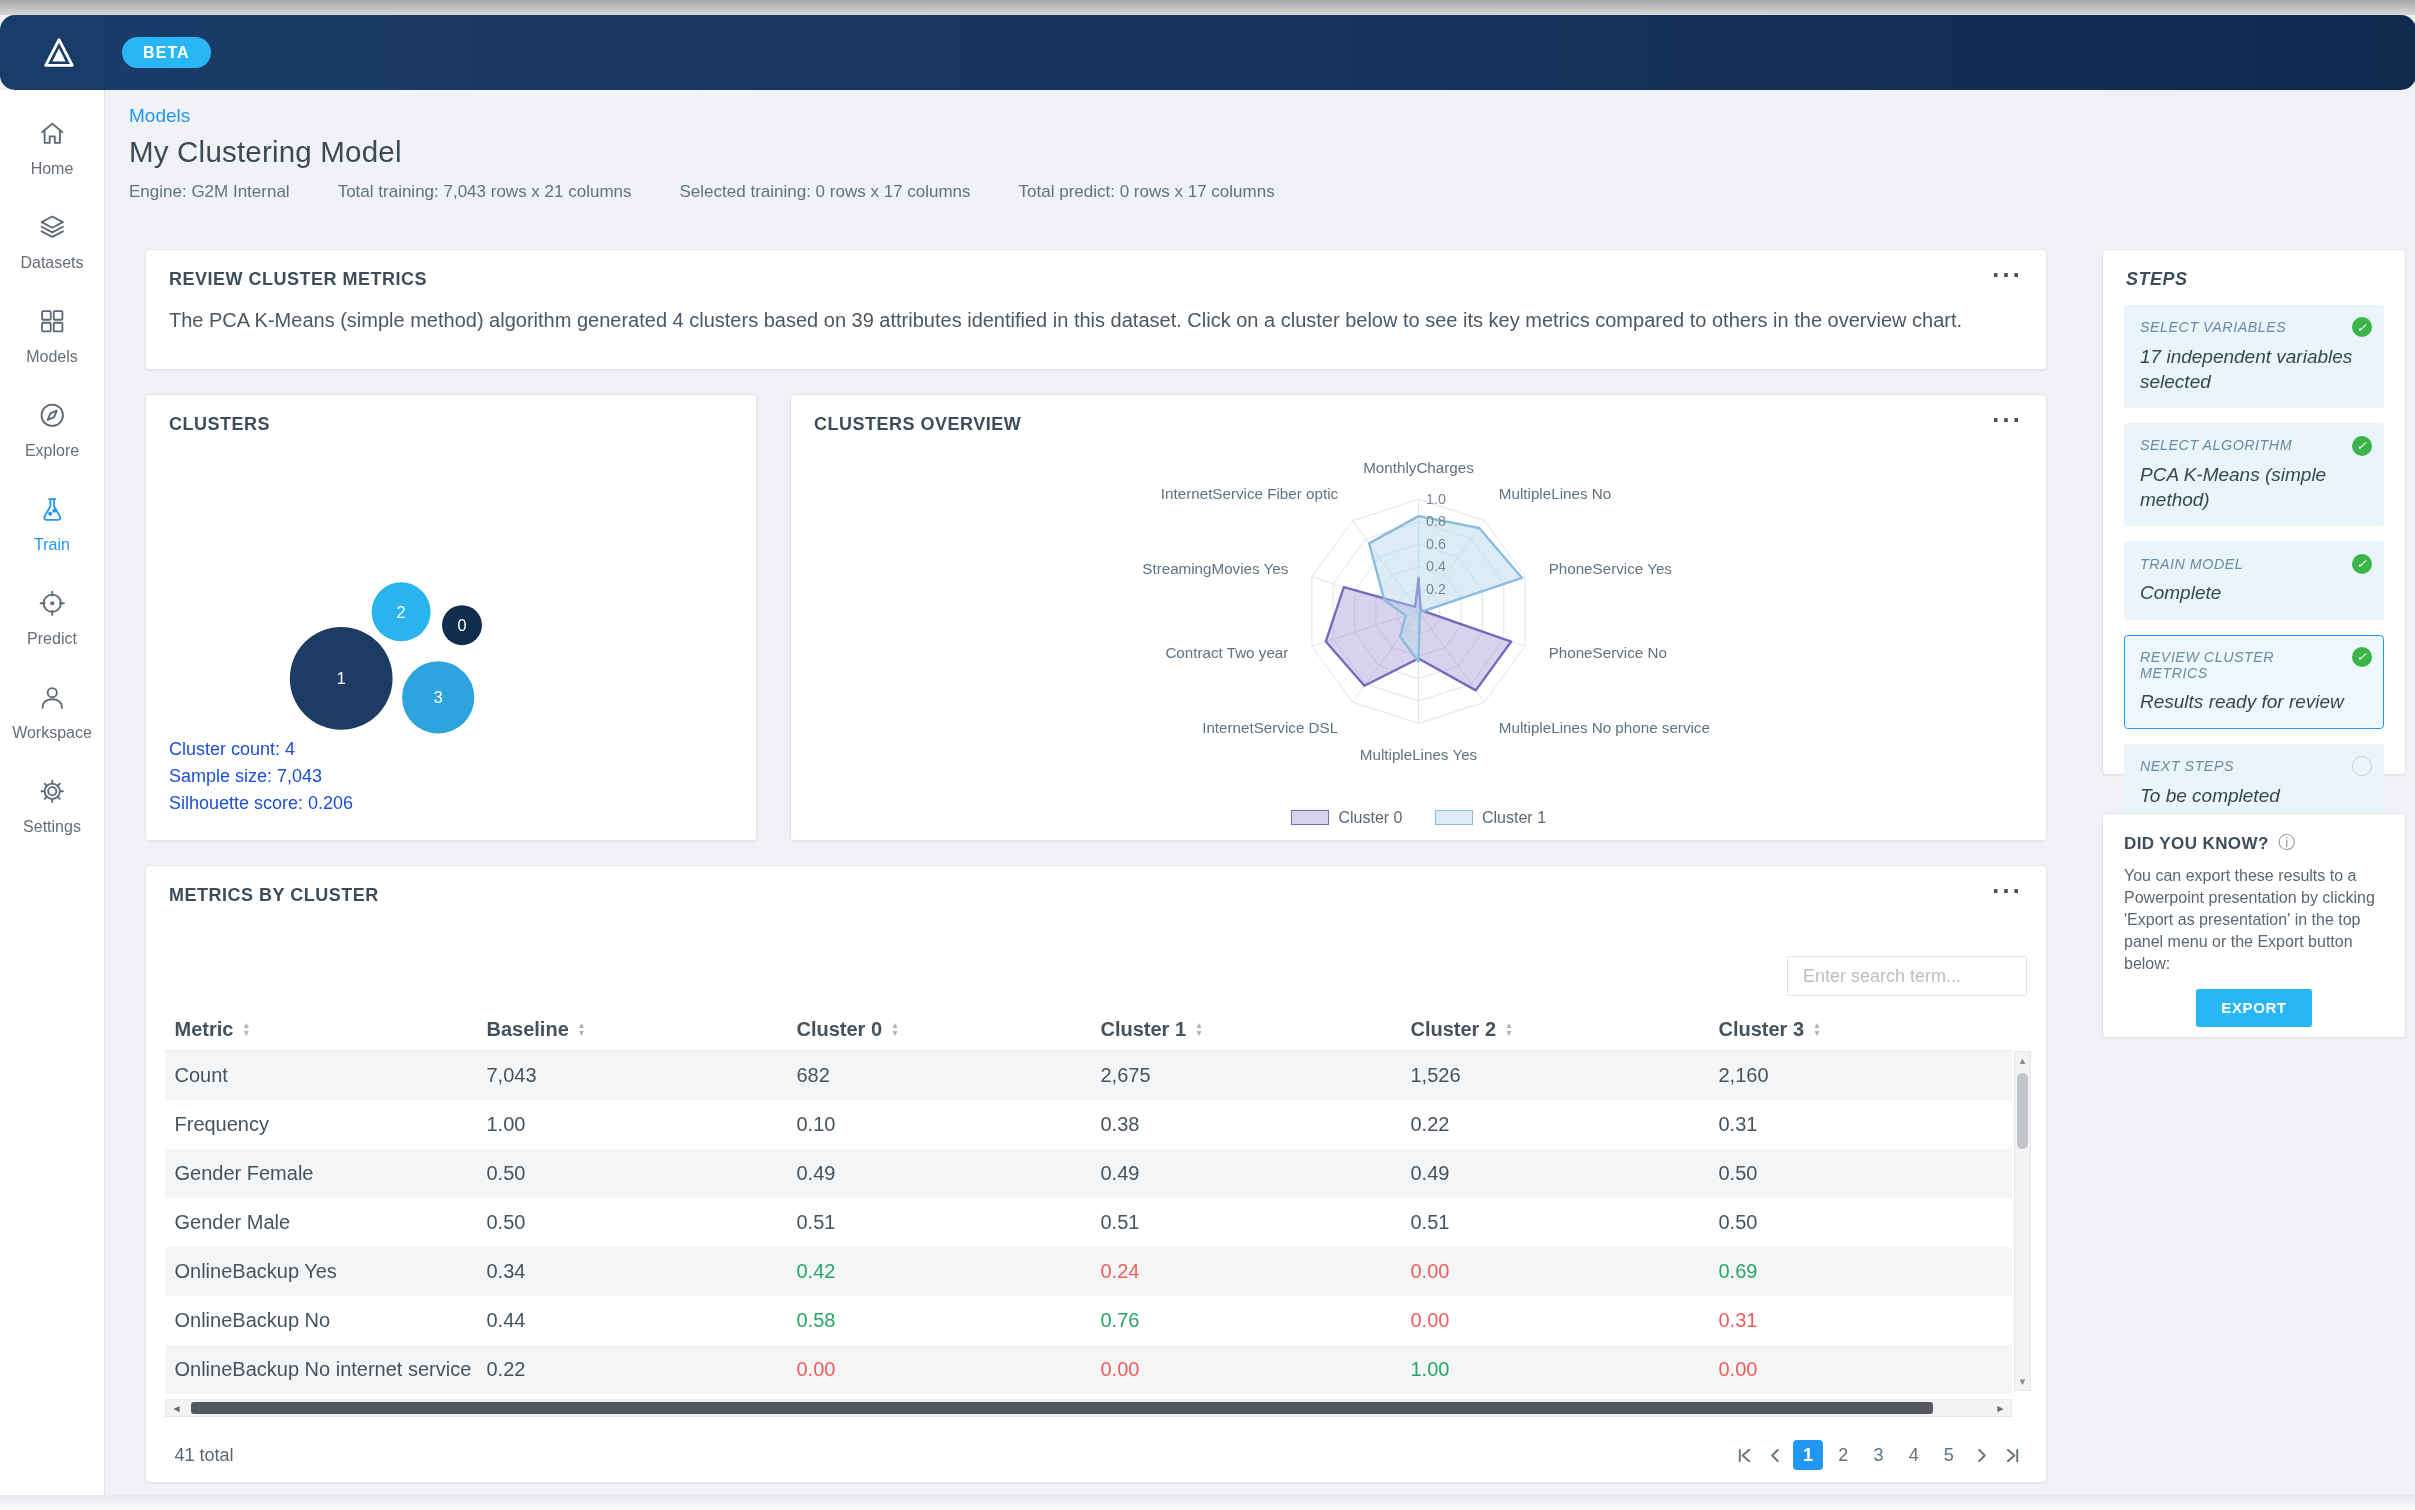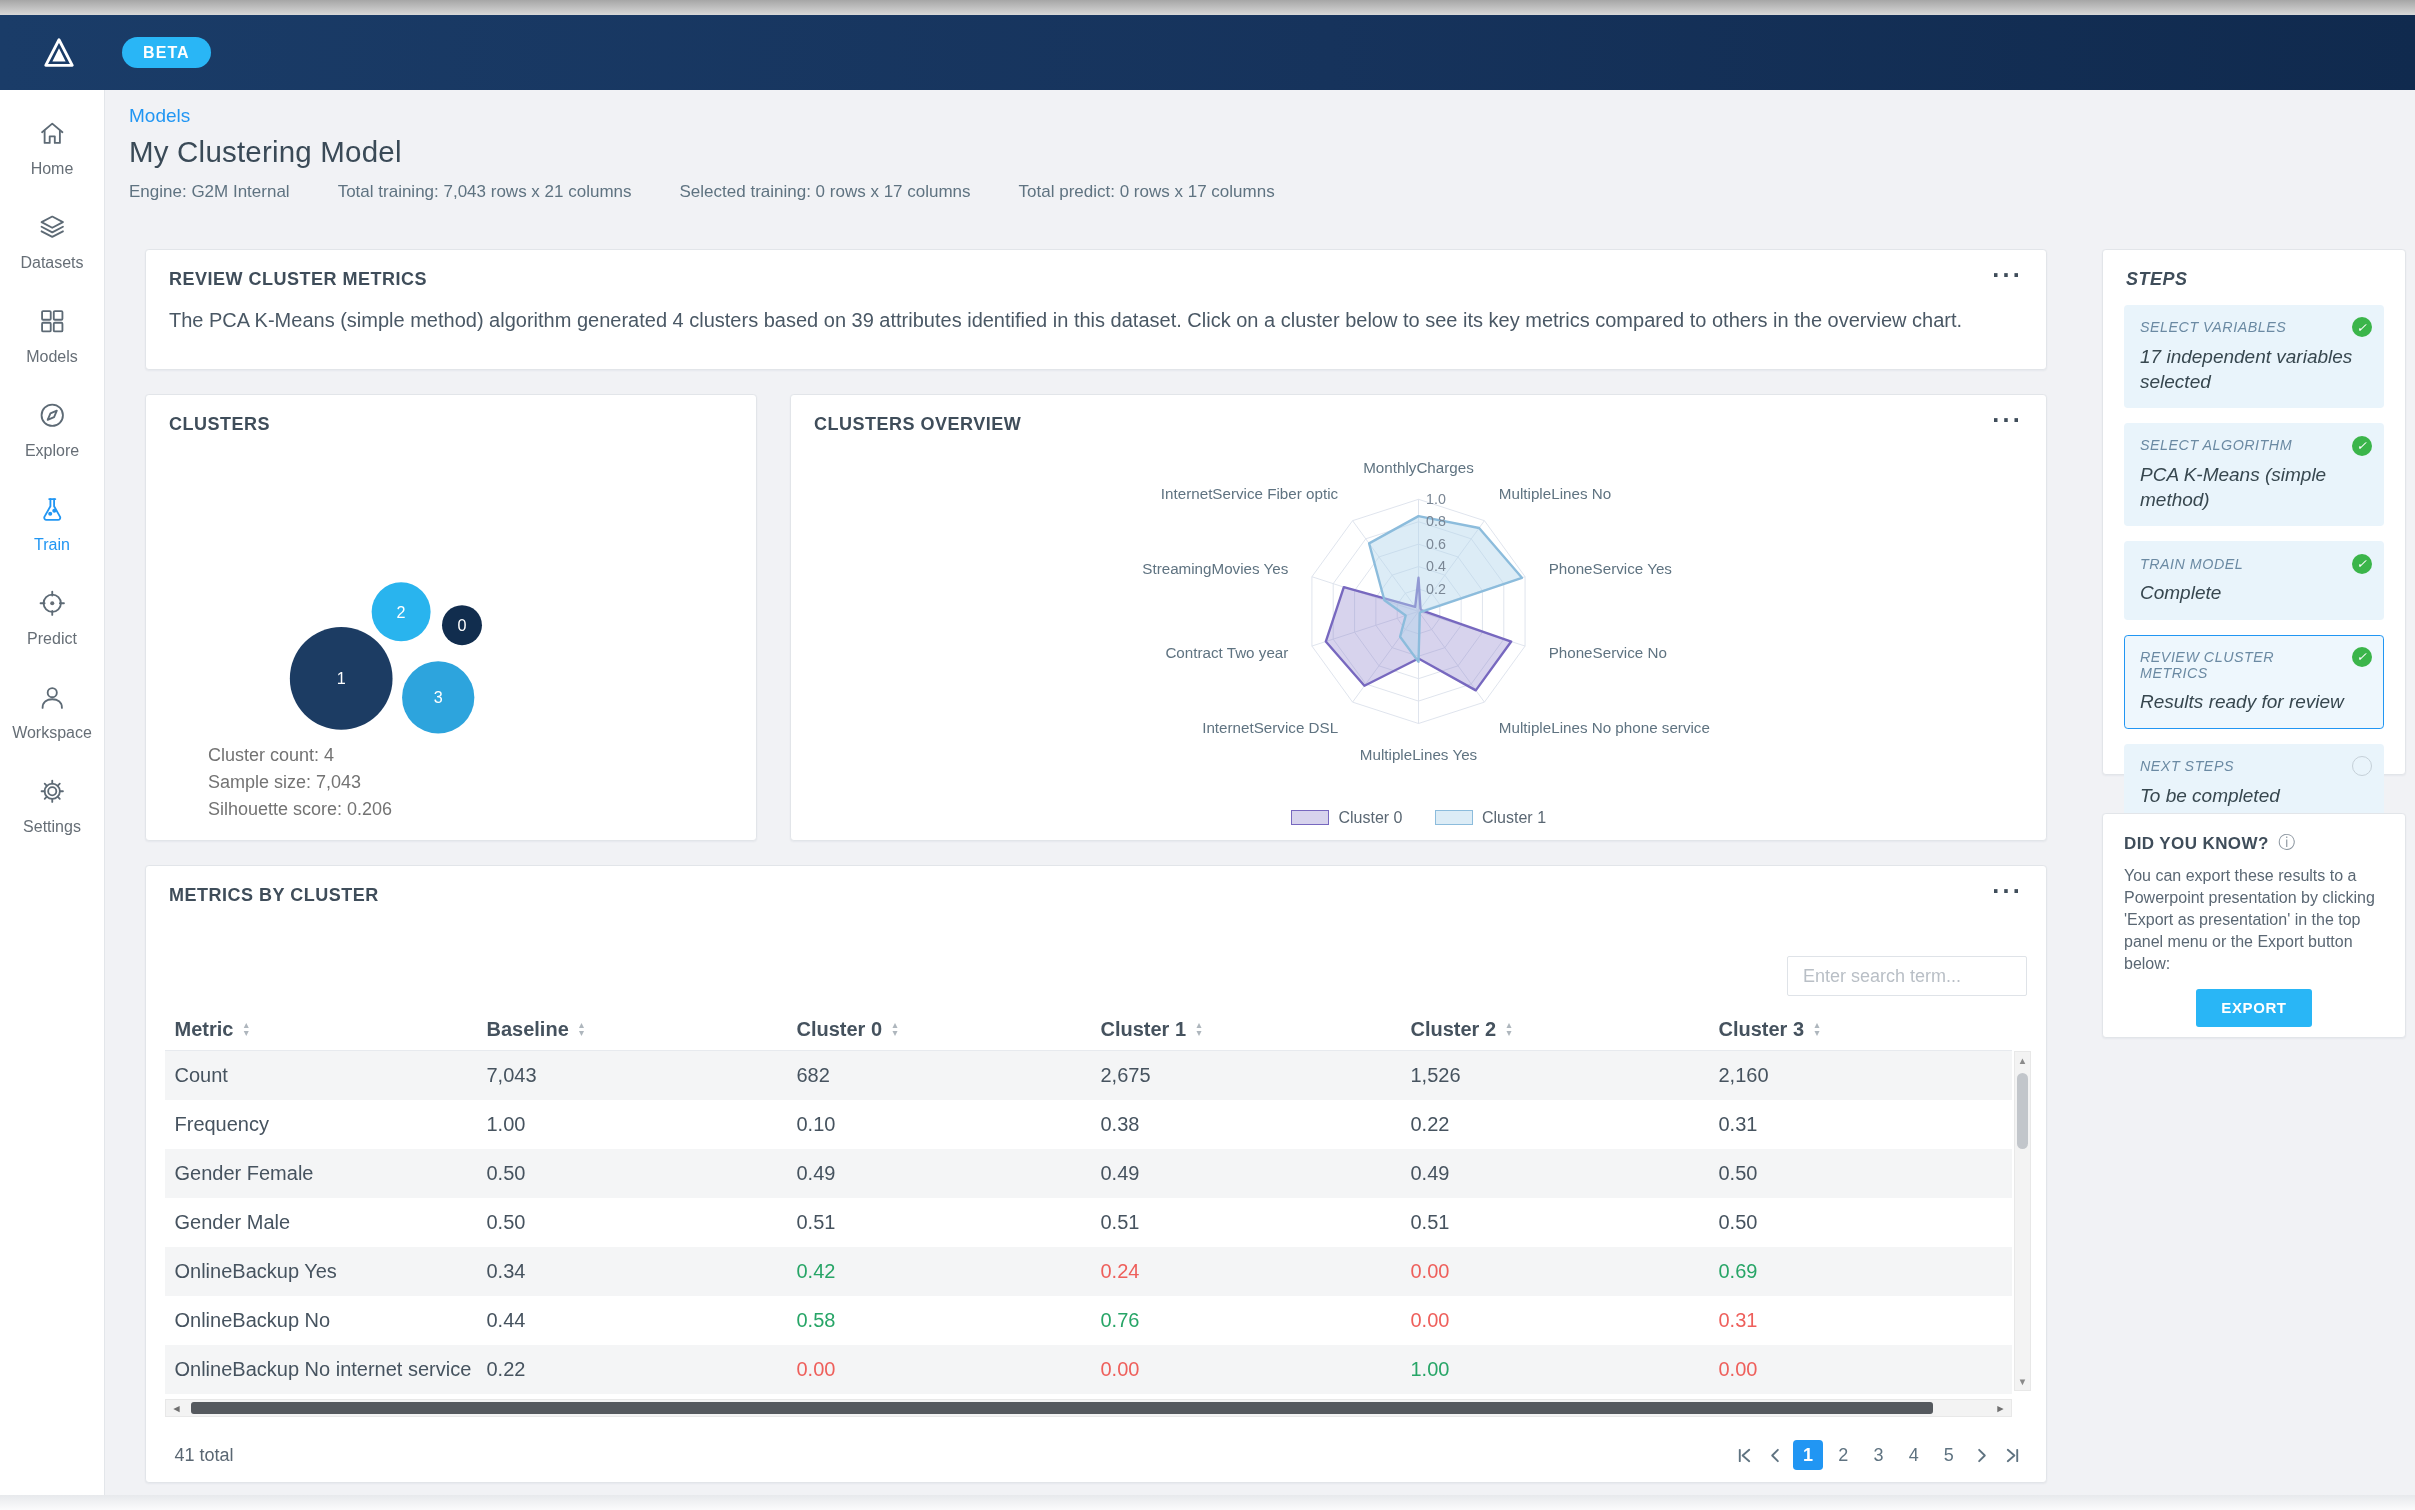--- a/index.html
+++ b/index.html
@@ -4,21 +4,21 @@
 <style>
   * { margin:0; padding:0; box-sizing:border-box; }
   html,body { width:2416px; height:1510px; overflow:hidden; }
   body { font-family:"Liberation Sans", sans-serif; background:#eef0f3; position:relative; color:#46535f; }
 
   .top-strip { position:absolute; top:0; left:0; right:0; height:15px;
     background:linear-gradient(180deg,#a6a6a6,#d8d8d8); }
 
   .app-header { position:absolute; top:15px; left:0; right:0; height:75px;
     background:linear-gradient(90deg,#1a3c68 0%,#16335c 55%,#102a4e 100%);
-    display:flex; align-items:center; padding:0 40px; z-index:5; }
+    display:flex; align-items:center; padding:0 40px; z-index:5;border-radius:15px; }
   .logo svg { display:block; }
   .beta { margin-left:44px; background:var(--export,#29b6f6); color:#fff; font-size:16px;
     font-weight:bold; letter-spacing:1.1px; padding:6.7px 21px; border-radius:16px; }
 
   .sidebar { position:absolute; top:90px; left:0; width:105px; bottom:0; background:#fff;
     border-right:1px solid #e3e6ea; display:flex; flex-direction:column; align-items:center;
     padding-top:28.5px; gap:35px; z-index:4; }
   .side-item { display:flex; flex-direction:column; align-items:center; gap:8.6px;
     color:#666e76; font-size:16px; cursor:pointer; }
   .side-item svg { stroke:#5d6a75; }
@@ -36,21 +36,21 @@
     box-shadow:0 1px 1.9px rgba(20,40,70,0.05); }
   .card-head { display:flex; justify-content:space-between; align-items:flex-start; padding:19px 23px 0; }
   .card-title { font-size:18px; font-weight:700; letter-spacing:0.5px; color:#3f4d5a; }
   .dots { color:#3f4d5a; font-weight:700; font-size:25px; line-height:13.3px; letter-spacing:1.9px; cursor:pointer; }
 
   .review-card { left:40px; top:159px; width:1902px; height:121px; }
   .review-body { padding:19px 23px 0; font-size:20px; color:#4a5865; }
 
   .clusters-card { left:40px; top:304px; width:612px; height:447px; }
   .bubble-wrap { position:absolute; inset:0; }
-  .cluster-stats { position:absolute; left:23px; bottom:17px; font-size:18px; color:#737373; line-height:27px;margin-left:39px; }
+  .cluster-stats { position:absolute; left:23px; bottom:23px; font-size:18px; color:#1d4ed8; line-height:27px; }
 
   .overview-card { left:685px; top:304px; width:1257px; height:447px; }
   .radar-wrap { position:absolute; top:34px; left:0; right:0; }
   .radar-wrap svg { display:block; margin:0 auto; font-family:inherit; }
   .rtick { font-size:15px; fill:#7a8694; }
   .rlabel { font-size:16px; fill:#5f7381; }
   .legend { position:absolute; bottom:13.3px; left:0; right:0; display:flex; justify-content:center; gap:32px; }
   .legend-item { display:flex; align-items:center; gap:9.5px; font-size:16px; color:#5a6773; }
   .legend-swatch { width:38px; height:15px; border:1.9px solid #999; }
 

